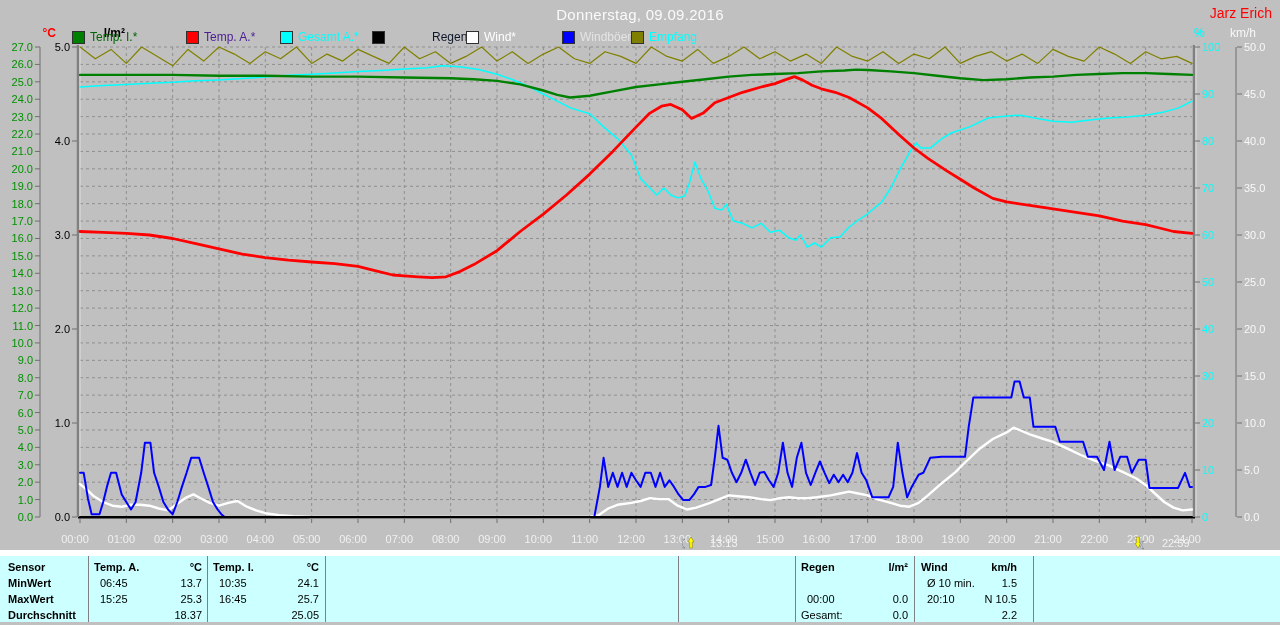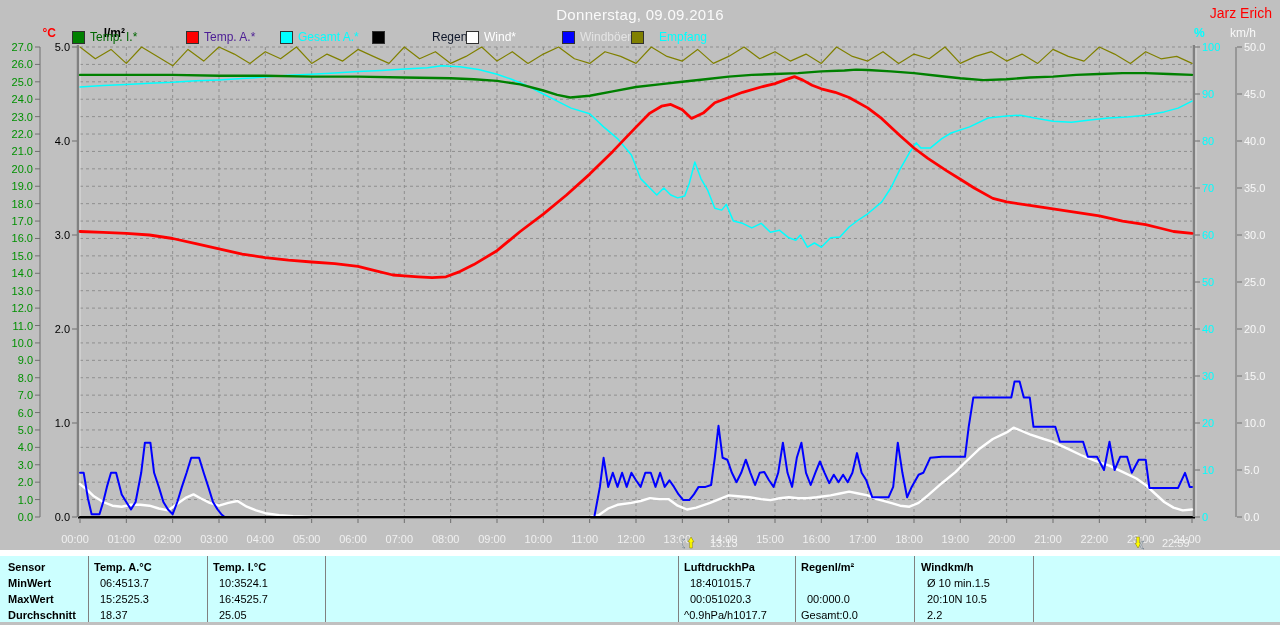--- a/index.html
+++ b/index.html
@@ -17,21 +17,21 @@
   .leg-item{position:absolute;top:0;display:flex;align-items:center;gap:5px;font-size:12px;}
   .leg-sq{width:11px;height:11px;border:1px solid #303030;display:inline-block;}
   svg text{font-family:"Liberation Sans",sans-serif;}
   .marker{position:absolute;top:536px;display:flex;align-items:center;gap:14px;color:#f2f2f2;font-size:11px;}
   
   .footer{position:absolute;top:550px;left:0;width:1280px;height:79px;background:#c0c0c0;}
   .footer-strip{position:absolute;top:0;left:0;width:1280px;height:6px;background:#ffffff;}
   .f-inner{position:absolute;top:6px;left:0;width:1280px;height:66px;background:#ccffff;color:#000;}
   .fdiv{position:absolute;top:0;height:66px;width:1px;background:#808080;}
   .fcol{position:absolute;top:3px;}
-  .frow{height:16px;line-height:16px;display:flex;white-space:nowrap;}
+  .frow{height:16px;line-height:16px;display:flex;justify-content:space-between;white-space:nowrap;}
   .frow .lv{padding-left:6px;}
   .fh{font-weight:bold;}
   .flabels .frow{font-weight:bold;justify-content:flex-start;}
 </style>
 </head>
 <body>
 
 <div class="screen">
 
   
@@ -311,21 +311,21 @@
     <span class="leg-item" style="left:466px">
         <i class="leg-sq" style="background: rgb(255, 255, 255);"></i>
         <span style="color: rgb(255, 255, 255);">Wind*</span>
       </span>
     <span class="leg-item" style="left:562px">
         <i class="leg-sq" style="background: rgb(0, 0, 255);"></i>
         <span style="color: rgb(228, 228, 228);">Windböen</span>
       </span>
     <span class="leg-item" style="left:631px">
         <i class="leg-sq" style="background: rgb(128, 128, 0);"></i>
-        <span style="color: rgb(0, 255, 255); margin-left: 10px;">Empfang</span>
+        <span style="color: rgb(0, 255, 255);">Empfang</span>
       </span>
   </div>
 
   
   <div class="marker" style="left:682px">
     <svg width="14" height="14">
       <path d="M3 12 A5 5 0 0 1 3 3 A4.2 4.2 0 0 0 3 12 Z" fill="#f4f4f4" stroke="#607080" stroke-width="0.6"></path>
       <polygon points="9,1 12,6 10.3,6 10.3,12 7.7,12 7.7,6 6,6" fill="#ffff00" stroke="#807000" stroke-width="0.5"></polygon>
     </svg>
     <span>13:13</span>
@@ -388,38 +388,20 @@
         <div class="frow">
             <span class="lv">16:45</span>
             <span>25.7</span>
           </div>
         <div class="frow">
             <span class="lv"></span>
             <span>25.05</span>
           </div>
       </div>
 
-      <div class="fcol" style="left:684px;width:105px">
-        <div class="frow">
-            <span class="fh">Luftdruck</span>
-            <span class="fh">hPa</span>
-          </div>
-        <div class="frow">
-            <span class="lv">18:40</span>
-            <span>1015.7</span>
-          </div>
-        <div class="frow">
-            <span class="lv">00:05</span>
-            <span>1020.3</span>
-          </div>
-        <div class="frow">
-            <span>^0.9hPa/h</span>
-            <span>1017.7</span>
-          </div>
-      </div>
 
       <div class="fcol" style="left:801px;width:107px">
         <div class="frow">
             <span class="fh">Regen</span>
             <span class="fh">l/m²</span>
           </div>
         <div class="frow">
             <span class="lv"></span>
             <span></span>
           </div>

